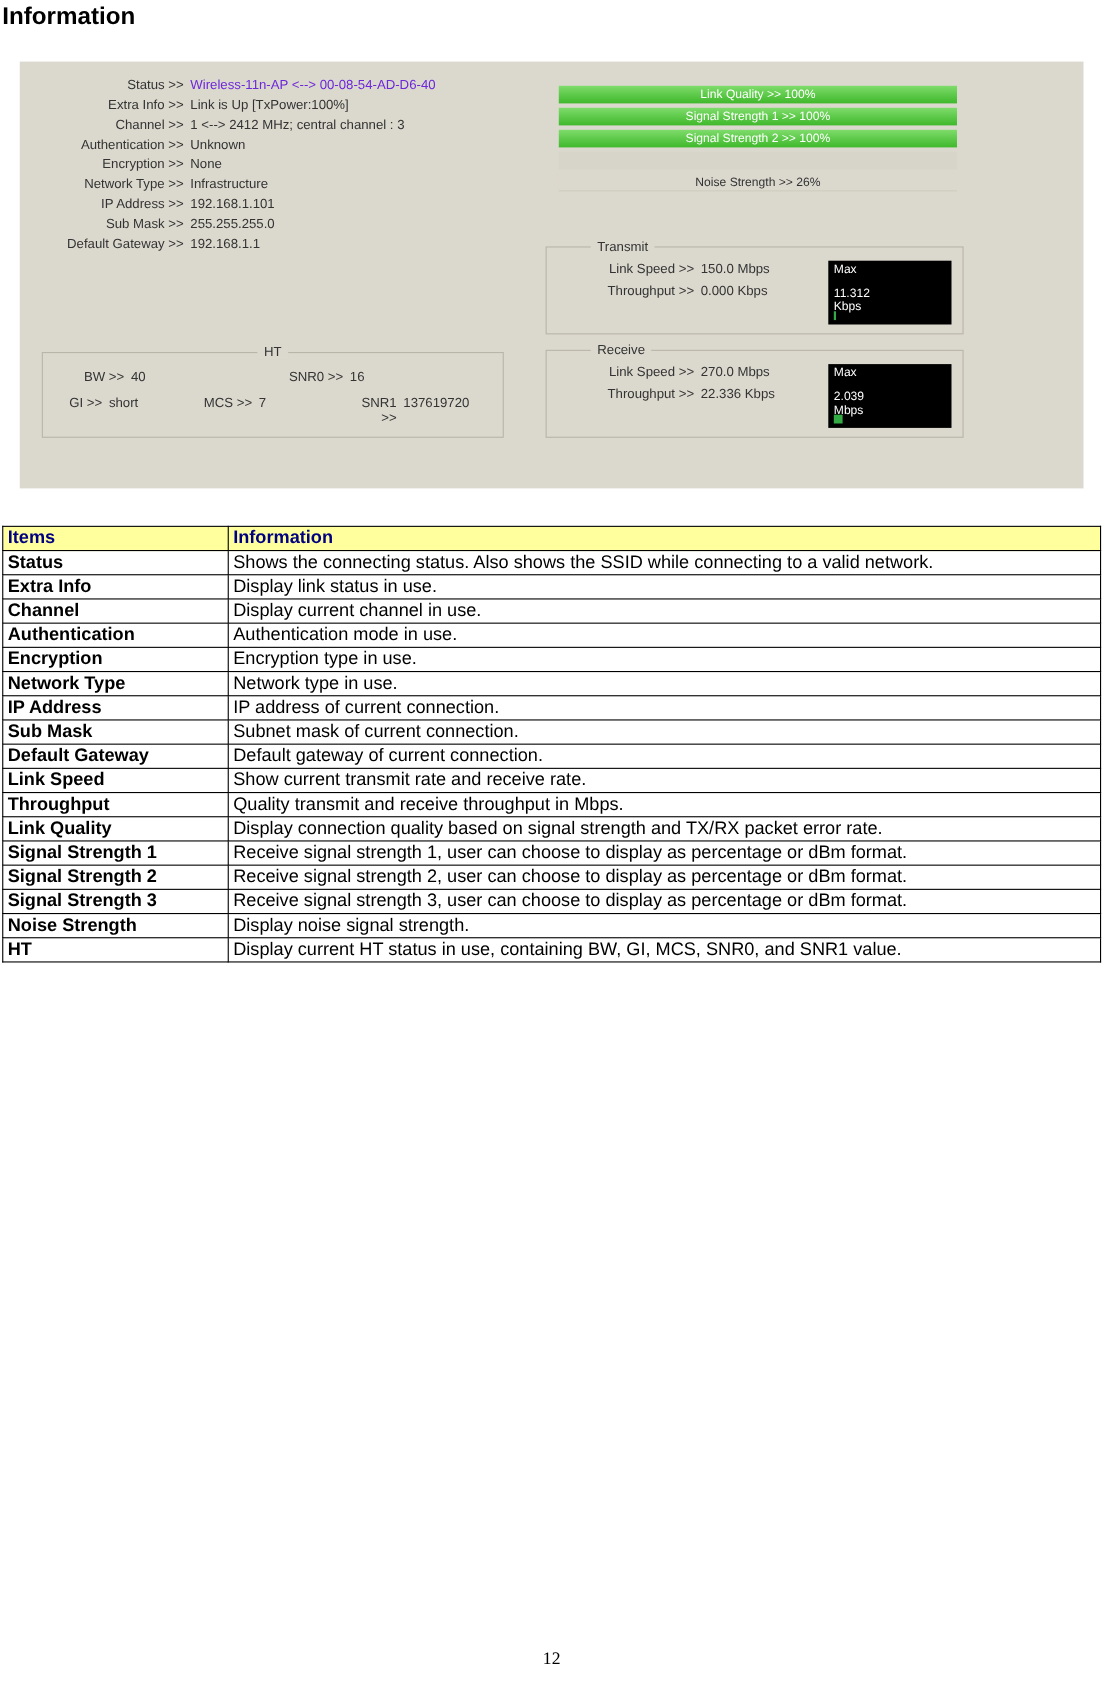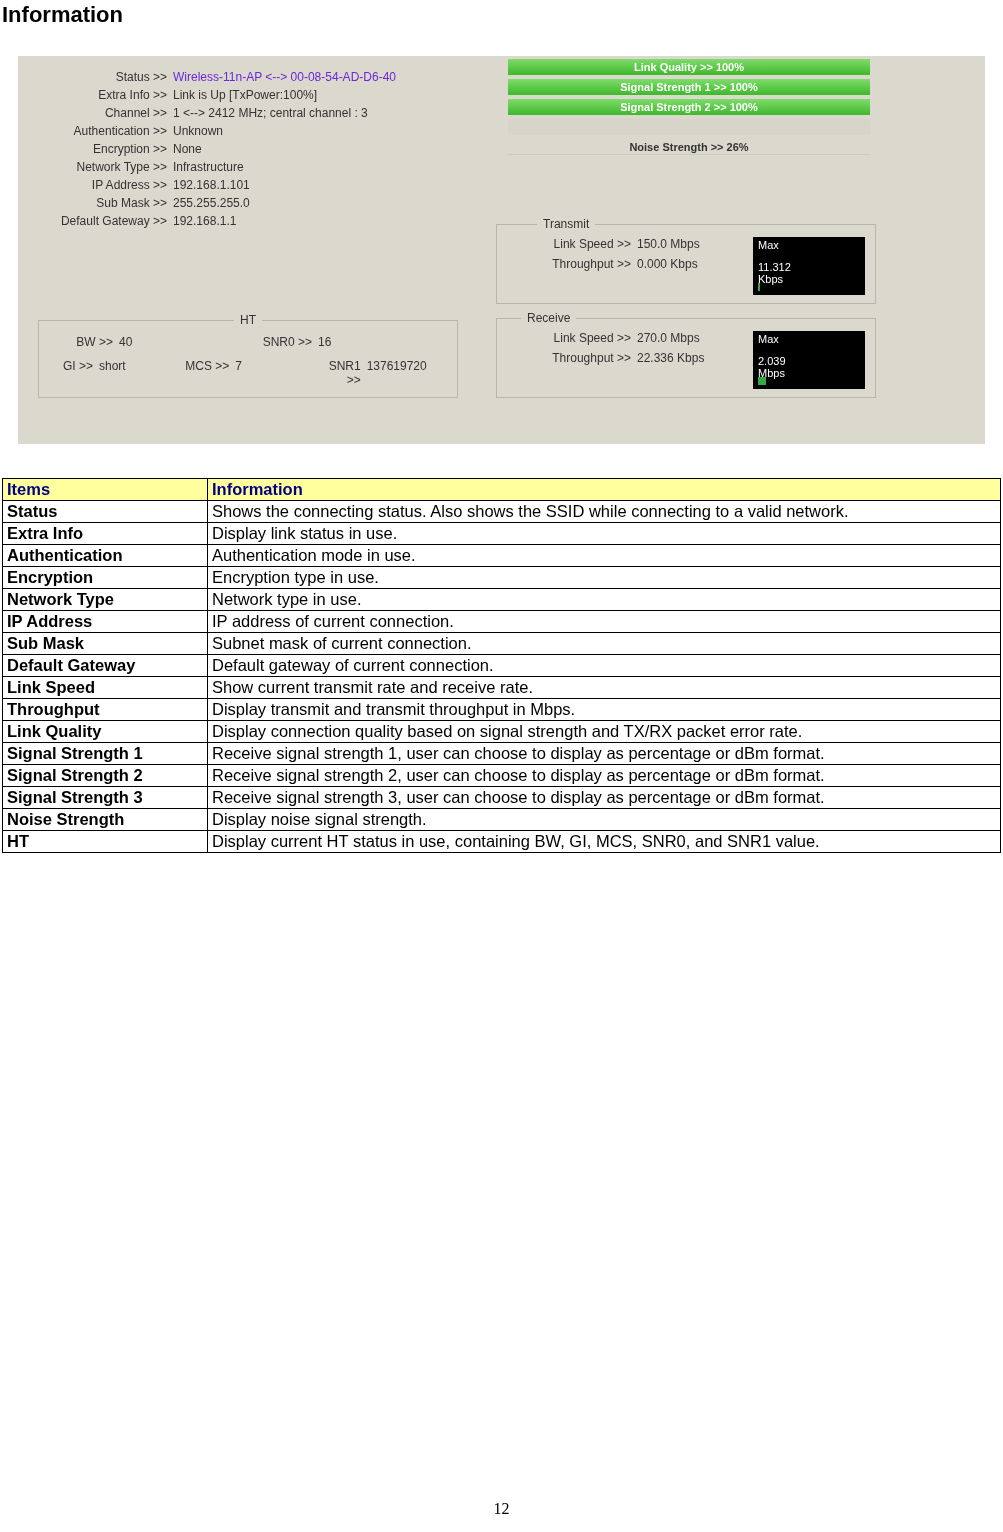--- a/index.html
+++ b/index.html
@@ -41,21 +41,21 @@
     transform: translateX(-50%);
     background: #dbd8ce;
     padding: 0 6px;
     font-size: 12px;
     color: #333;
   }
   .ht-box { left: 20px; top: 264px; width: 420px; height: 78px; }
   .ht-grid { padding: 14px 10px 0 10px; display: flex; flex-wrap: wrap; font-size: 12px; color: #333; }
   .ht-grid > div { width: 50%; margin-bottom: 10px; display:flex; }
   .ht-grid .k { width: 70px; text-align:right; padding-right:6px; }
-  .bars { position: absolute; left: 490px; top: 3px; width: 362px; font-weight: bold; }
+  .bars { position: absolute; left: 490px; top: 22px; width: 362px; }
   .bar { height: 16px; margin-bottom: 4px; font-size: 11px; color: #fff; display:flex; align-items:center; justify-content:center; }
   .bar-green { background: linear-gradient(#7edc6b,#3fb82b); }
   .bar-grey { background: #d7d4c9; }
   .bar-blank { background: #dbd8ce; color: #333; border-bottom:1px solid #cfccbf;}
   .tx-box { left: 478px; top: 168px; width: 380px; height: 80px; }
   .rx-box { left: 478px; top: 262px; width: 380px; height: 80px; }
   .speed-rows { padding: 12px 0 0 0; font-size: 12px; color:#333; }
   .speed-rows .r { display:flex; margin-bottom:6px; }
   .speed-rows .k { width:140px; text-align:right; padding-right:6px; }
   .meter {
@@ -195,21 +195,21 @@
     </div>
     <div class="meter">
       <div>Max</div>
       <div style="margin-top:10px">11.312</div>
       <div>Kbps</div>
       <div class="meter-bar" style="width:2px"></div>
     </div>
   </div>
 
   <div class="fieldset rx-box">
-    <div class="legend" style="left:24px; transform:none;">Receive</div>
+    <div class="legend" style="left:40px; transform:none;">Receive</div>
     <div class="speed-rows">
       <div class="r">
             <span class="k">Link Speed &gt;&gt;</span>
             <span>270.0 Mbps</span>
           </div>
       <div class="r">
             <span class="k">Throughput &gt;&gt;</span>
             <span>22.336 Kbps</span>
           </div>
     </div>
@@ -232,20 +232,24 @@
   <tbody id="tbody">
         <tr>
           <td class="a">Status</td>
           <td class="b">Shows the connecting status. Also shows the SSID while connecting to a valid network.</td>
         </tr>
         <tr>
           <td class="a">Extra Info</td>
           <td class="b">Display link status in use.</td>
         </tr>
         <tr>
+          <td class="a">Channel</td>
+          <td class="b">Display current channel in use.</td>
+        </tr>
+        <tr>
           <td class="a">Authentication</td>
           <td class="b">Authentication mode in use.</td>
         </tr>
         <tr>
           <td class="a">Encryption</td>
           <td class="b">Encryption type in use.</td>
         </tr>
         <tr>
           <td class="a">Network Type</td>
           <td class="b">Network type in use.</td>
@@ -261,21 +265,21 @@
         <tr>
           <td class="a">Default Gateway</td>
           <td class="b">Default gateway of current connection.</td>
         </tr>
         <tr>
           <td class="a">Link Speed</td>
           <td class="b">Show current transmit rate and receive rate.</td>
         </tr>
         <tr>
           <td class="a">Throughput</td>
-          <td class="b">Display transmit and transmit throughput in Mbps.</td>
+          <td class="b">Quality transmit and receive throughput in Mbps.</td>
         </tr>
         <tr>
           <td class="a">Link Quality</td>
           <td class="b">Display connection quality based on signal strength and TX/RX packet error rate.</td>
         </tr>
         <tr>
           <td class="a">Signal Strength 1</td>
           <td class="b">Receive signal strength 1, user can choose to display as percentage or dBm format.</td>
         </tr>
         <tr>

